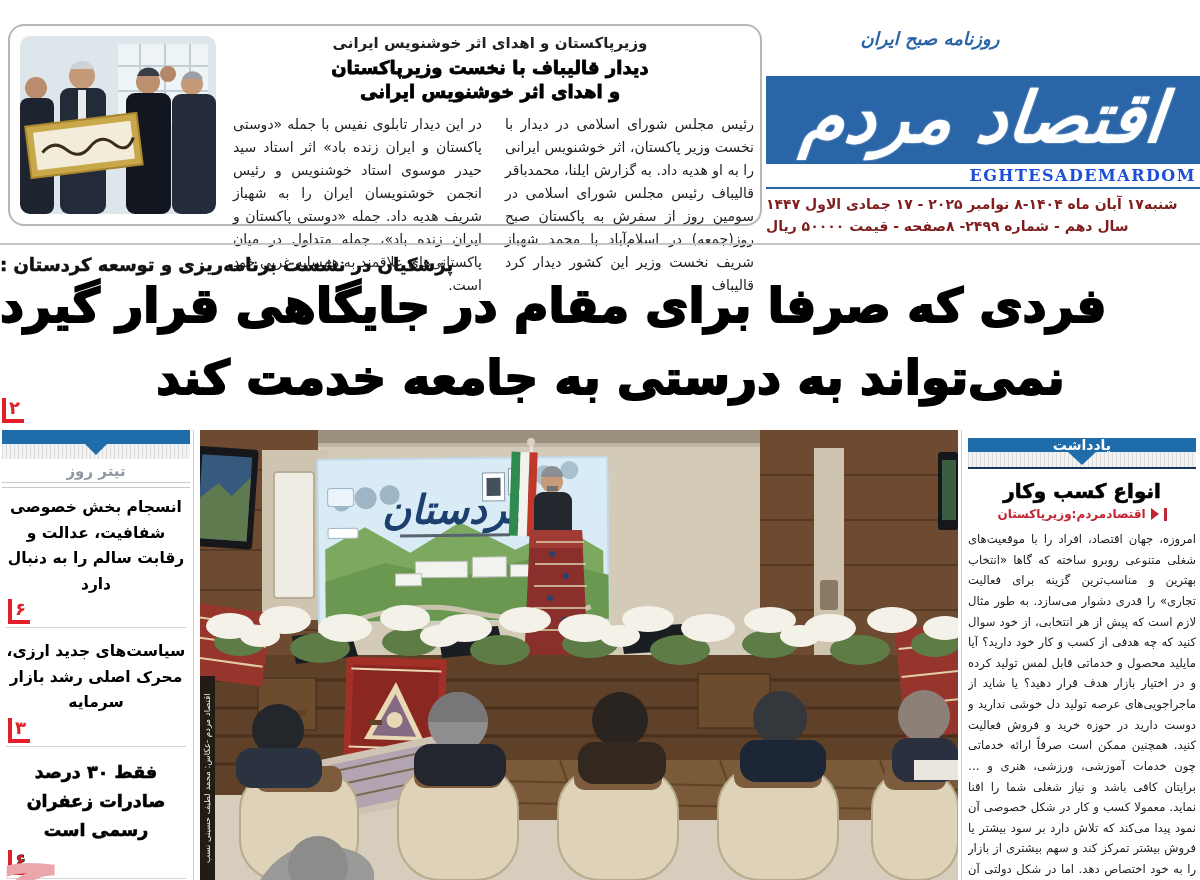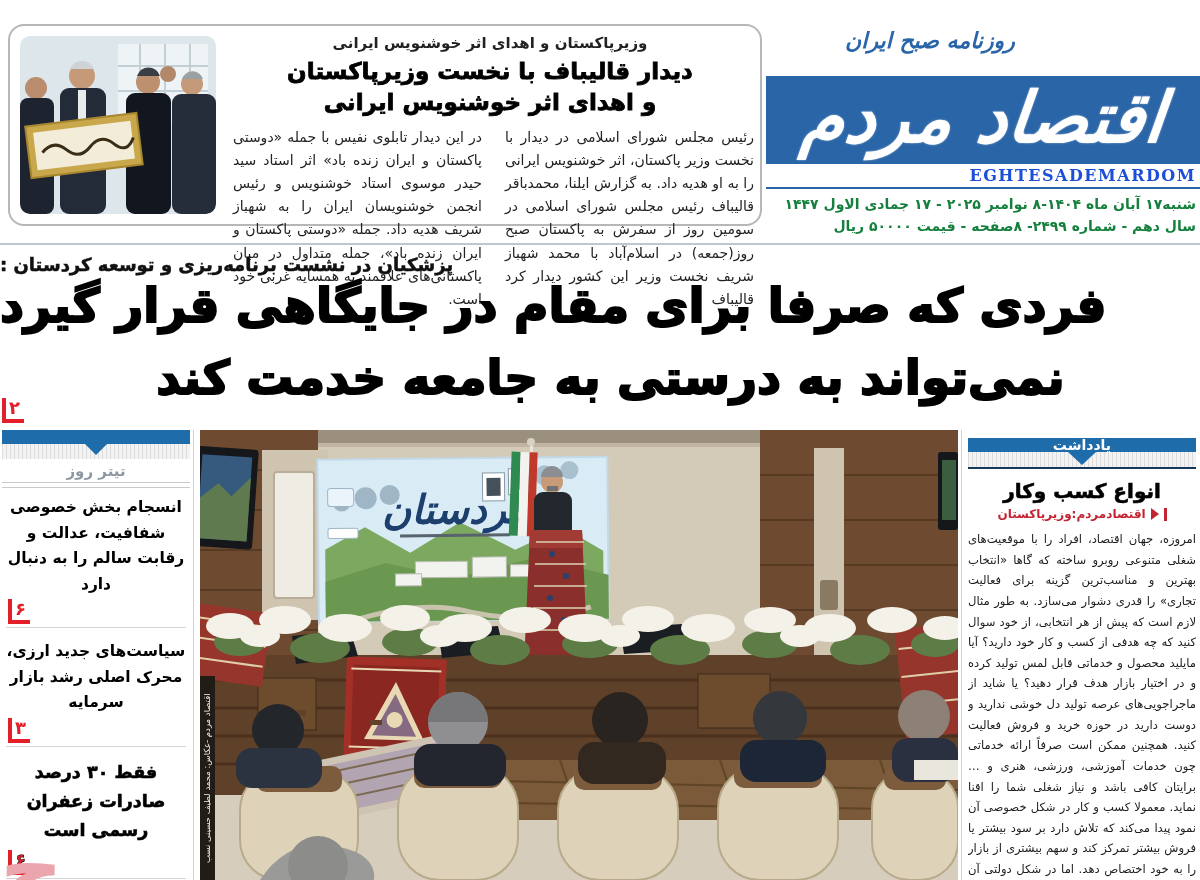--- a/index.html
+++ b/index.html
@@ -3,40 +3,40 @@
 <meta charset="utf-8">
 <style>
   * { margin:0; padding:0; box-sizing:border-box; }
   html,body { width:1200px; height:880px; background:#fff; overflow:hidden;
     font-family:"DejaVu Sans", sans-serif; }
   .abs { position:absolute; }
   #page { position:relative; width:1200px; height:880px; background:#fff; }
 
   
   .tagline { left:780px; top:28px; width:300px; text-align:center;
-    color:#2a65a8; font-size:22px; font-weight:bold; font-style:italic; direction:rtl; }
+    color:#2a65a8; font-size:18px; font-weight:bold; font-style:italic; direction:rtl; }
   .logo-band { left:766px; top:76px; width:434px; height:88px; background:#2a65a8; }
   .logo-txt { left:766px; top:62px; width:434px; height:112px; display:flex;
     align-items:center; justify-content:center; color:#fff; font-size:70px;
     font-weight:bold; font-style:italic; direction:rtl; transform:skewX(-6deg);
     text-shadow:0 0 2px rgba(255,255,255,.6); white-space:nowrap; overflow:visible; }
   .logo-latin { left:766px; top:166px; width:430px; text-align:right;
     font-family:"DejaVu Serif", serif; color:#1d4ed8; font-size:16px;
     letter-spacing:1.5px; font-weight:bold; }
   .logo-rule { left:766px; top:187px; width:434px; height:2px; background:#2a65a8; }
-  .dateline { left:766px; top:194px; width:430px; text-align:right; direction:rtl;
-    font-size:14px; font-weight:bold; color:#15803d; line-height:1.55; }
+  .dateline { left:766px; top:194px; width:430px; text-align:left; direction:rtl;
+    font-size:14px; font-weight:bold; color:#7f1d1d; line-height:1.55; }
 
   
   .topstory { left:8px; top:24px; width:754px; height:202px;
     border:2px solid #b7b7b7; border-radius:16px; background:#fff; }
   .ts-photo { left:20px; top:36px; width:196px; height:178px; border-radius:10px; overflow:hidden; }
   .ts-text { left:226px; top:34px; width:528px; height:184px; direction:rtl; text-align:center; }
   .ts-kicker { font-size:15px; font-weight:bold; color:#222; margin-bottom:4px; }
-  .ts-head { font-size:23px; font-weight:bold; color:#000;
+  .ts-head { font-size:18px; font-weight:bold; color:#000;
     -webkit-text-stroke:0.8px #000; line-height:1.35; }
   .ts-body { display:flex; flex-direction:row; direction:rtl; gap:16px; margin-top:8px; }
   .ts-col { width:50%; font-size:14px; color:#222; text-align:justify;
     line-height:1.65; direction:rtl;margin-left:7px; }
 
   .hr-main { left:0; top:243px; width:1200px; height:2px; background:#c2c7cc; }
 
   
   .lead-kicker { left:0; top:254px; width:1102px; text-align:left; direction:rtl;
     font-size:18px; font-weight:bold; color:#111; -webkit-text-stroke:0.5px #111; }

